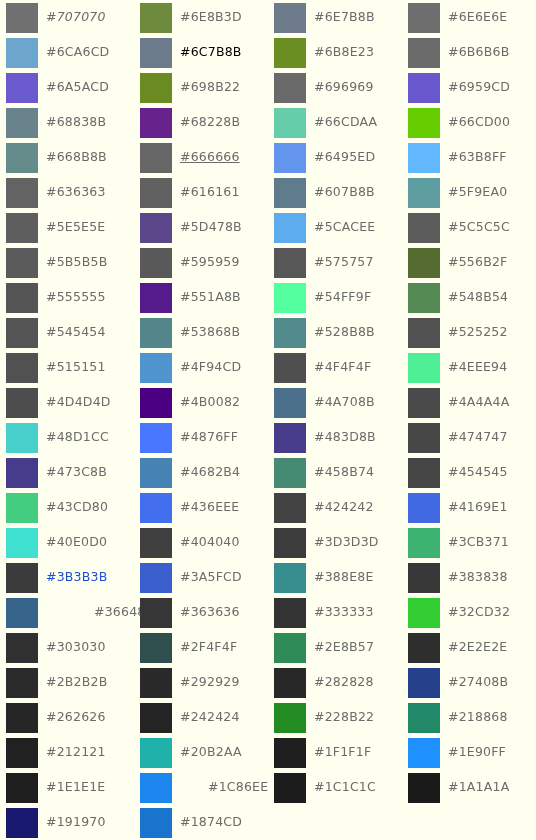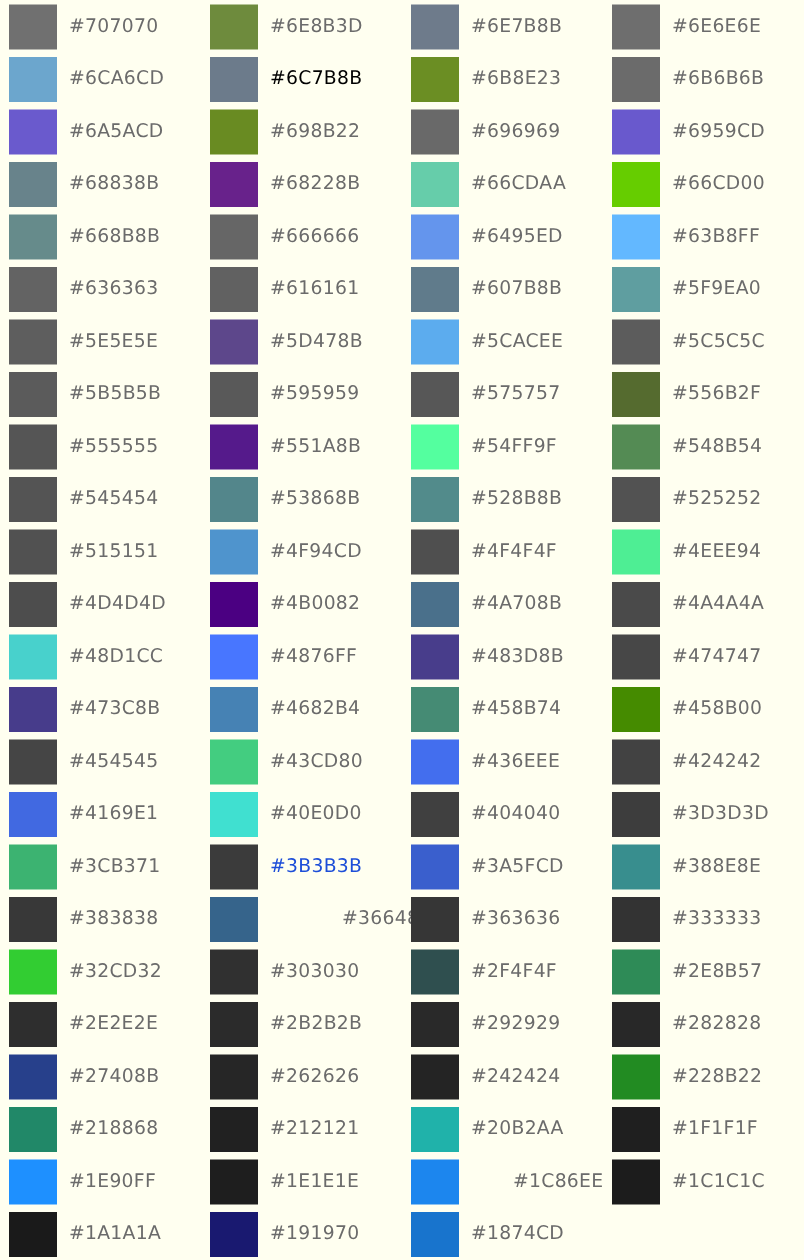--- a/index.html
+++ b/index.html
@@ -44,21 +44,21 @@
     line-height: 1;
     font-family: "DejaVu Sans", sans-serif;
   }
 </style>
 </head>
 <body style="background: rgb(255, 255, 240);">
 
 <div id="swatch-grid">
     <div class="swatch-row">
       <div class="swatch-chip" style="background-color: rgb(112, 112, 112);"></div>
-      <span class="swatch-label" style="color: rgb(107, 107, 107);">#707070</span>
+      <span class="swatch-label" style="color: rgb(107, 107, 107); font-style: italic;">#707070</span>
     </div>
     <div class="swatch-row">
       <div class="swatch-chip" style="background-color: rgb(110, 139, 61);"></div>
       <span class="swatch-label" style="color: rgb(107, 107, 107);">#6E8B3D</span>
     </div>
     <div class="swatch-row">
       <div class="swatch-chip" style="background-color: rgb(110, 123, 139);"></div>
       <span class="swatch-label" style="color: rgb(107, 107, 107);">#6E7B8B</span>
     </div>
     <div class="swatch-row">
@@ -112,21 +112,21 @@
     <div class="swatch-row">
       <div class="swatch-chip" style="background-color: rgb(102, 205, 0);"></div>
       <span class="swatch-label" style="color: rgb(107, 107, 107);">#66CD00</span>
     </div>
     <div class="swatch-row">
       <div class="swatch-chip" style="background-color: rgb(102, 139, 139);"></div>
       <span class="swatch-label" style="color: rgb(107, 107, 107);">#668B8B</span>
     </div>
     <div class="swatch-row">
       <div class="swatch-chip" style="background-color: rgb(102, 102, 102);"></div>
-      <span class="swatch-label" style="color: rgb(107, 107, 107);">#666666</span>
+      <span class="swatch-label" style="color: rgb(107, 107, 107); text-decoration: underline;">#666666</span>
     </div>
     <div class="swatch-row">
       <div class="swatch-chip" style="background-color: rgb(100, 149, 237);"></div>
       <span class="swatch-label" style="color: rgb(107, 107, 107);">#6495ED</span>
     </div>
     <div class="swatch-row">
       <div class="swatch-chip" style="background-color: rgb(99, 184, 255);"></div>
       <span class="swatch-label" style="color: rgb(107, 107, 107);">#63B8FF</span>
     </div>
     <div class="swatch-row">
@@ -261,24 +261,20 @@
       <div class="swatch-chip" style="background-color: rgb(71, 60, 139);"></div>
       <span class="swatch-label" style="color: rgb(107, 107, 107);">#473C8B</span>
     </div>
     <div class="swatch-row">
       <div class="swatch-chip" style="background-color: rgb(70, 130, 180);"></div>
       <span class="swatch-label" style="color: rgb(107, 107, 107);">#4682B4</span>
     </div>
     <div class="swatch-row">
       <div class="swatch-chip" style="background-color: rgb(69, 139, 116);"></div>
       <span class="swatch-label" style="color: rgb(107, 107, 107);">#458B74</span>
-    </div>
-    <div class="swatch-row">
-      <div class="swatch-chip" style="background-color: rgb(69, 139, 0);"></div>
-      <span class="swatch-label" style="color: rgb(107, 107, 107);">#458B00</span>
     </div>
     <div class="swatch-row">
       <div class="swatch-chip" style="background-color: rgb(69, 69, 69);"></div>
       <span class="swatch-label" style="color: rgb(107, 107, 107);">#454545</span>
     </div>
     <div class="swatch-row">
       <div class="swatch-chip" style="background-color: rgb(67, 205, 128);"></div>
       <span class="swatch-label" style="color: rgb(107, 107, 107);">#43CD80</span>
     </div>
     <div class="swatch-row">

